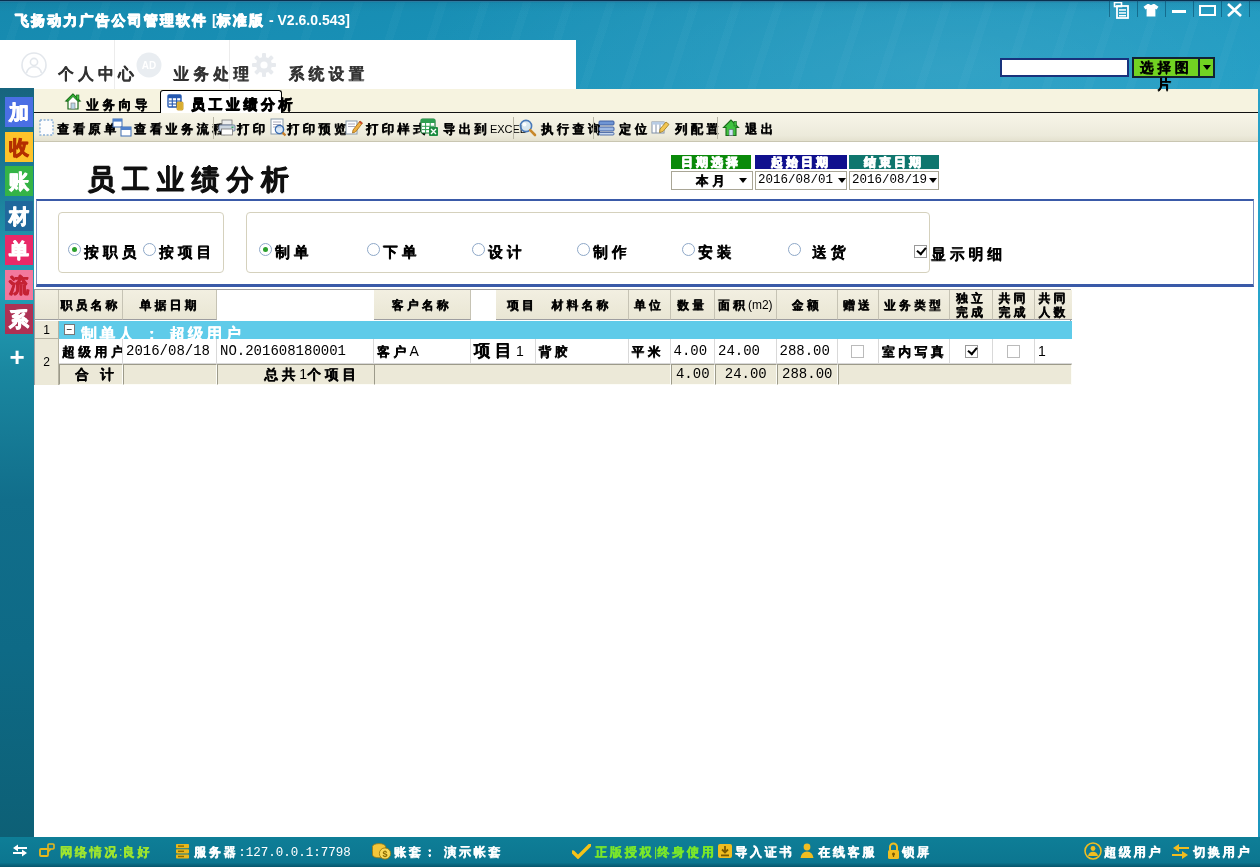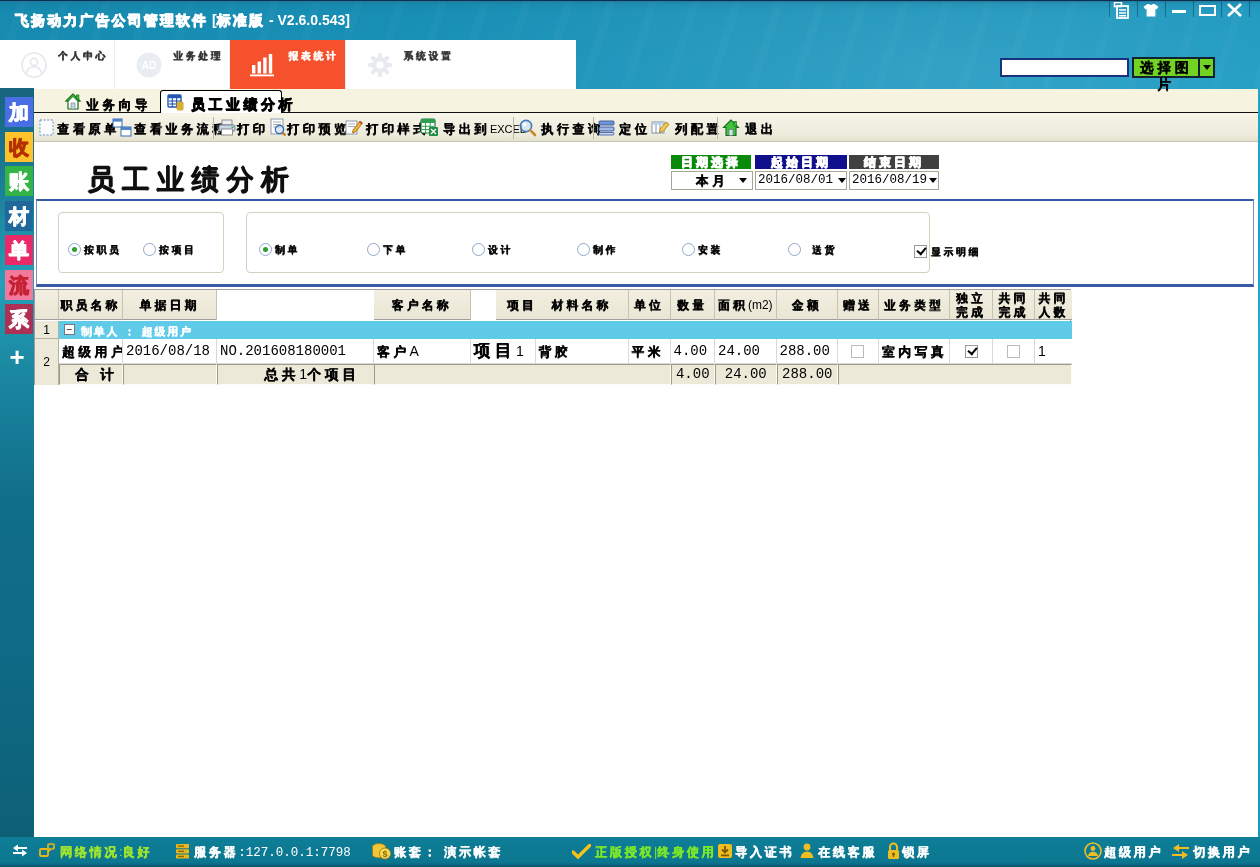--- a/index.html
+++ b/index.html
@@ -14,21 +14,21 @@
 .k,.k15,.sbtn,#tab2 .k{text-shadow:.5px 0 currentColor,-.5px 0 currentColor,0 .5px currentColor}
 .mono{font-family:"Liberation Mono",monospace}
 
 #titlebar{left:0;top:0;width:1260px;height:40px;background:linear-gradient(180deg,rgba(6,60,90,.5) 0,rgba(10,90,120,.12) 3px,rgba(255,255,255,0) 12px)}
 #title{left:15px;top:12px;color:#fff;font-weight:bold;font-size:14px}
 .k15{letter-spacing:.15em}
 .tbsep{top:0;width:1px;height:17px;background:rgba(6,70,100,.55)}
 
 #nav{left:0;top:40px;width:576px;height:50px;background:#fff;display:flex}
 .navitem{width:115.2px;height:50px;position:relative;border-right:1px solid #ececec}
-.navitem .txt{position:absolute;left:58px;top:9px;font-size:10px;color:#333;white-space:nowrap}
+.navitem .txt{position:absolute;left:58px;top:24px;font-size:16px;color:#333;white-space:nowrap}
 .nav-red{background:#f4512c}
 .nav-red .txt{color:#fff}
 
 #tabbar{left:34px;top:89px;width:1224px;height:24px;background:#f6f3e0;border-bottom:1px solid #111}
 #tab1{left:86px;top:96px;font-size:13px;color:#000}
 #atab{left:160px;top:90px;width:122px;height:23px;background:#fff;border:1px solid #000;border-bottom:none;border-radius:3px 3px 0 0}
 #atabfix{left:161px;top:112px;width:120px;height:2px;background:#fff}
 #tab2{left:191px;top:96px;font-size:14px;font-weight:bold;color:#000}
 
 #toolbar{left:34px;top:113px;width:1224px;height:29px;background:linear-gradient(180deg,#f7f5e8,#eceadb 80%,#e4e1cf);border-bottom:1px solid #c9c6b2}
@@ -39,21 +39,21 @@
 #bigtitle{left:87px;top:161px;font-size:28px;color:#101010;letter-spacing:6.8px;white-space:nowrap;text-shadow:.9px 0 #101010,-.9px 0 #101010,0 .9px #101010,0 -.9px #101010}
 
 .dhead{position:absolute;top:155px;height:14px;color:#fff;font-size:12px;font-weight:bold;text-align:center;line-height:14px}
 .dcell{position:absolute;top:171px;height:19px;background:#fff;border:1px solid #a9a696;font-size:13px;color:#000;line-height:17px}
 .darr{position:absolute;width:0;height:0;border-left:4px solid transparent;border-right:4px solid transparent;border-top:5px solid #000}
 
 #filter{left:36px;top:199px;width:1218px;height:88px;background:#fff;border-top:2px solid #3a5aa8;border-bottom:3px solid #3a5aa8;border-left:1px solid #7a8fc0;border-right:1px solid #7a8fc0}
 .gbox{position:absolute;border:1px solid #d5d1bd;border-radius:4px;background:#fff}
 .radio{position:absolute;width:13px;height:13px;border-radius:50%;border:1px solid #8ea8c8;background:#fff}
 .radio.sel:after{content:"";position:absolute;left:3px;top:3px;width:5px;height:5px;border-radius:50%;background:#2ca02c}
-.rlbl{position:absolute;font-size:10px;color:#000;white-space:nowrap}
+.rlbl{position:absolute;font-size:15px;color:#000;white-space:nowrap}
 .cbox{position:absolute;width:13px;height:13px;border:1px solid #9a9a9a;background:#fff}
 .check:after{content:"";position:absolute;left:2px;top:1px;width:7px;height:4px;border-left:2px solid #000;border-bottom:2px solid #000;transform:rotate(-50deg)}
 
 #grid{left:34px;top:289px;width:1037px;height:95px;border:1px solid #9d9da0;background:#fff}
 .hc{position:absolute;top:0;height:30px;background:linear-gradient(180deg,#f2efe1,#e9e6d4);border-right:1px solid #c6c3b4;border-bottom:1px solid #9d9da0;color:#000;font-size:12px;text-align:center}
 .hc1{line-height:30px}
 .hc2{line-height:14px;padding-top:1px}
 .dc{position:absolute;top:49px;height:25px;background:#fff;border-right:1px solid #d9d9d9;border-bottom:1px solid #d9d9d9;font-size:14px;line-height:24px;padding-left:3px;white-space:nowrap;overflow:hidden}
 .sc{position:absolute;top:74px;height:21px;background:#ece9d8;border:1px solid;border-color:#9c9a8a #fdfdf8 #fdfdf8 #9c9a8a;font-size:14px;line-height:19px;text-align:center;white-space:nowrap;overflow:hidden}
 
@@ -79,30 +79,20 @@
         <path d="M5.5 21 Q7 14.8 13 14.8 Q19 14.8 20.5 21" fill="none" stroke="#e3e7ec" stroke-width="1.6"></path>
       </svg>
     <span class="txt"><span class="k">个人中心</span></span>
     </div>
   <div class="navitem">
     <svg width="26" height="26" style="position:absolute;left:21px;top:12px" viewBox="0 0 26 26">
         <circle cx="13" cy="13" r="12.5" fill="#e9edf1"></circle>
         <text x="13" y="17" font-size="10" font-weight="bold" fill="#fff" text-anchor="middle" font-family="Liberation Sans">AD</text>
       </svg>
     <span class="txt"><span class="k">业务处理</span></span>
-    </div>
-  <div class="navitem nav-red">
-    <svg width="28" height="28" style="position:absolute;left:19px;top:11px" viewBox="0 0 28 28">
-        <rect x="3" y="14" width="3.4" height="8.5" fill="#fff"></rect>
-        <rect x="8.6" y="10.5" width="3.4" height="12" fill="#fff"></rect>
-        <rect x="14.2" y="6.5" width="3.4" height="16" fill="#fff"></rect>
-        <rect x="19.8" y="3" width="3.4" height="19.5" fill="#fff"></rect>
-        <rect x="1" y="23.5" width="24" height="1.8" fill="#fff"></rect>
-      </svg>
-    <span class="txt"><span class="k">报表统计</span></span>
     </div>
   <div class="navitem" style="border-right:none">
     <svg width="26" height="26" style="position:absolute;left:21px;top:12px" viewBox="0 0 26 26">
         <g fill="#e7eaee">
           <circle cx="13" cy="13" r="8"></circle>
           <rect x="11" y="1" width="4" height="5" rx="1"></rect>
           <rect x="11" y="20" width="4" height="5" rx="1"></rect>
           <rect x="1" y="11" width="5" height="4" rx="1"></rect>
           <rect x="20" y="11" width="5" height="4" rx="1"></rect>
           <rect x="11" y="1" width="4" height="5" rx="1" transform="rotate(45 13 13)"></rect>
@@ -214,21 +204,21 @@
     <path d="M9 1 L1.5 8.5 L4 8.5 L4 16.5 L14 16.5 L14 8.5 L16.5 8.5 Z" fill="#3fc33f" stroke="#1a6b1a" stroke-width="1.1"></path>
     <rect x="7" y="10.5" width="4" height="6" fill="#cfe6f4" stroke="#667" stroke-width=".6"></rect>
     <rect x="12" y="2.5" width="2.3" height="4.5" fill="#3fc33f" stroke="#1a6b1a" stroke-width=".7"></rect>
   </svg>
 <div class="abs ttxt" style="left:745px"><span class="k">退出</span></div>
 <div class="abs" id="content"></div>
 <div class="abs" id="bigtitle">员工业绩分析</div>
 
 <div class="abs dhead" style="left:671px;width:80px;background:#0a8a0a"><span class="k">日期选择</span></div>
 <div class="abs dhead" style="left:755px;width:92px;background:#10108e"><span class="k">起始日期</span></div>
-<div class="abs dhead" style="left:849px;width:90px;background:#404040"><span class="k">结束日期</span></div>
+<div class="abs dhead" style="left:849px;width:90px;background:#0f766e"><span class="k">结束日期</span></div>
 <div class="abs dcell" style="left:671px;width:82px;text-align:center"><span class="k">本月</span></div>
 <div class="abs dcell mono" style="left:755px;width:92px;padding-left:2px;font-size:12.5px">2016/08/01</div>
 <div class="abs dcell mono" style="left:849px;width:90px;padding-left:2px;font-size:12.5px">2016/08/19</div>
 <div class="abs darr" style="left:739px;top:178px"></div>
 <div class="abs darr" style="left:838px;top:178px"></div>
 <div class="abs darr" style="left:929px;top:178px"></div>
 
 <div class="abs" id="filter"></div>
 <div class="abs gbox" style="left:58px;top:212px;width:166px;height:61px"></div>
 <div class="abs gbox" style="left:246px;top:212px;width:684px;height:61px"></div>
@@ -267,21 +257,21 @@
 <div class="hc hc1" style="left:844px;width:71px"><span class="k">业务类型</span></div>
 <div class="hc hc2" style="left:915px;width:43px"><span class="k">独立</span><br><span class="k">完成</span></div>
 <div class="hc hc2" style="left:958px;width:42px"><span class="k">共同</span><br><span class="k">完成</span></div>
 <div class="hc hc2" style="left:1000px;width:37px;border-right:none"><span class="k">共同</span><br><span class="k">人数</span></div>
 
 <div class="abs" style="left:0;top:31px;width:24px;height:18px;background:#ece9d8;border-right:1px solid #b5b2a2;border-bottom:1px solid #b5b2a2;font-size:12px;text-align:center;line-height:18px">1</div>
 <div class="abs" style="left:0;top:49px;width:24px;height:46px;background:#ece9d8;border-right:1px solid #b5b2a2;font-size:12px;text-align:center;line-height:46px">2</div>
 
 <div class="abs" style="left:24px;top:31px;width:1013px;height:18px;background:#5fcbe9"></div>
 <div class="abs" style="left:29px;top:34px;width:11px;height:11px;background:#fff;border:1px solid #777;font-size:10px;line-height:9px;text-align:center">−</div>
-<div class="abs" style="left:46px;top:33.5px;font-size:11px;color:#fff"><span class="k" style="letter-spacing:.16em">制单人 ： 超级用户</span></div>
+<div class="abs" style="left:46px;top:33.5px;font-size:16px;color:#fff"><span class="k" style="letter-spacing:.16em">制单人 ： 超级用户</span></div>
 
 <div class="dc" style="left:24px;width:64px"><span class="k" style="font-size:13px">超级用户</span></div>
 <div class="dc mono" style="left:88px;width:94px">2016/08/18</div>
 <div class="dc mono" style="left:182px;width:157px">NO.201608180001</div>
 <div class="dc" style="left:339px;width:96.5px"><span class="k" style="font-size:13px">客户</span>A</div>
 <div class="dc" style="left:435.5px;width:65px"><span class="k" style="font-size:17px">项目</span>1</div>
 <div class="dc" style="left:500.5px;width:93px"><span class="k" style="font-size:13px">背胶</span></div>
 <div class="dc" style="left:593.5px;width:42px"><span class="k" style="font-size:13px">平米</span></div>
 <div class="dc mono" style="left:635.5px;width:44.5px">4.00</div>
 <div class="dc mono" style="left:680px;width:61.5px">24.00</div>

